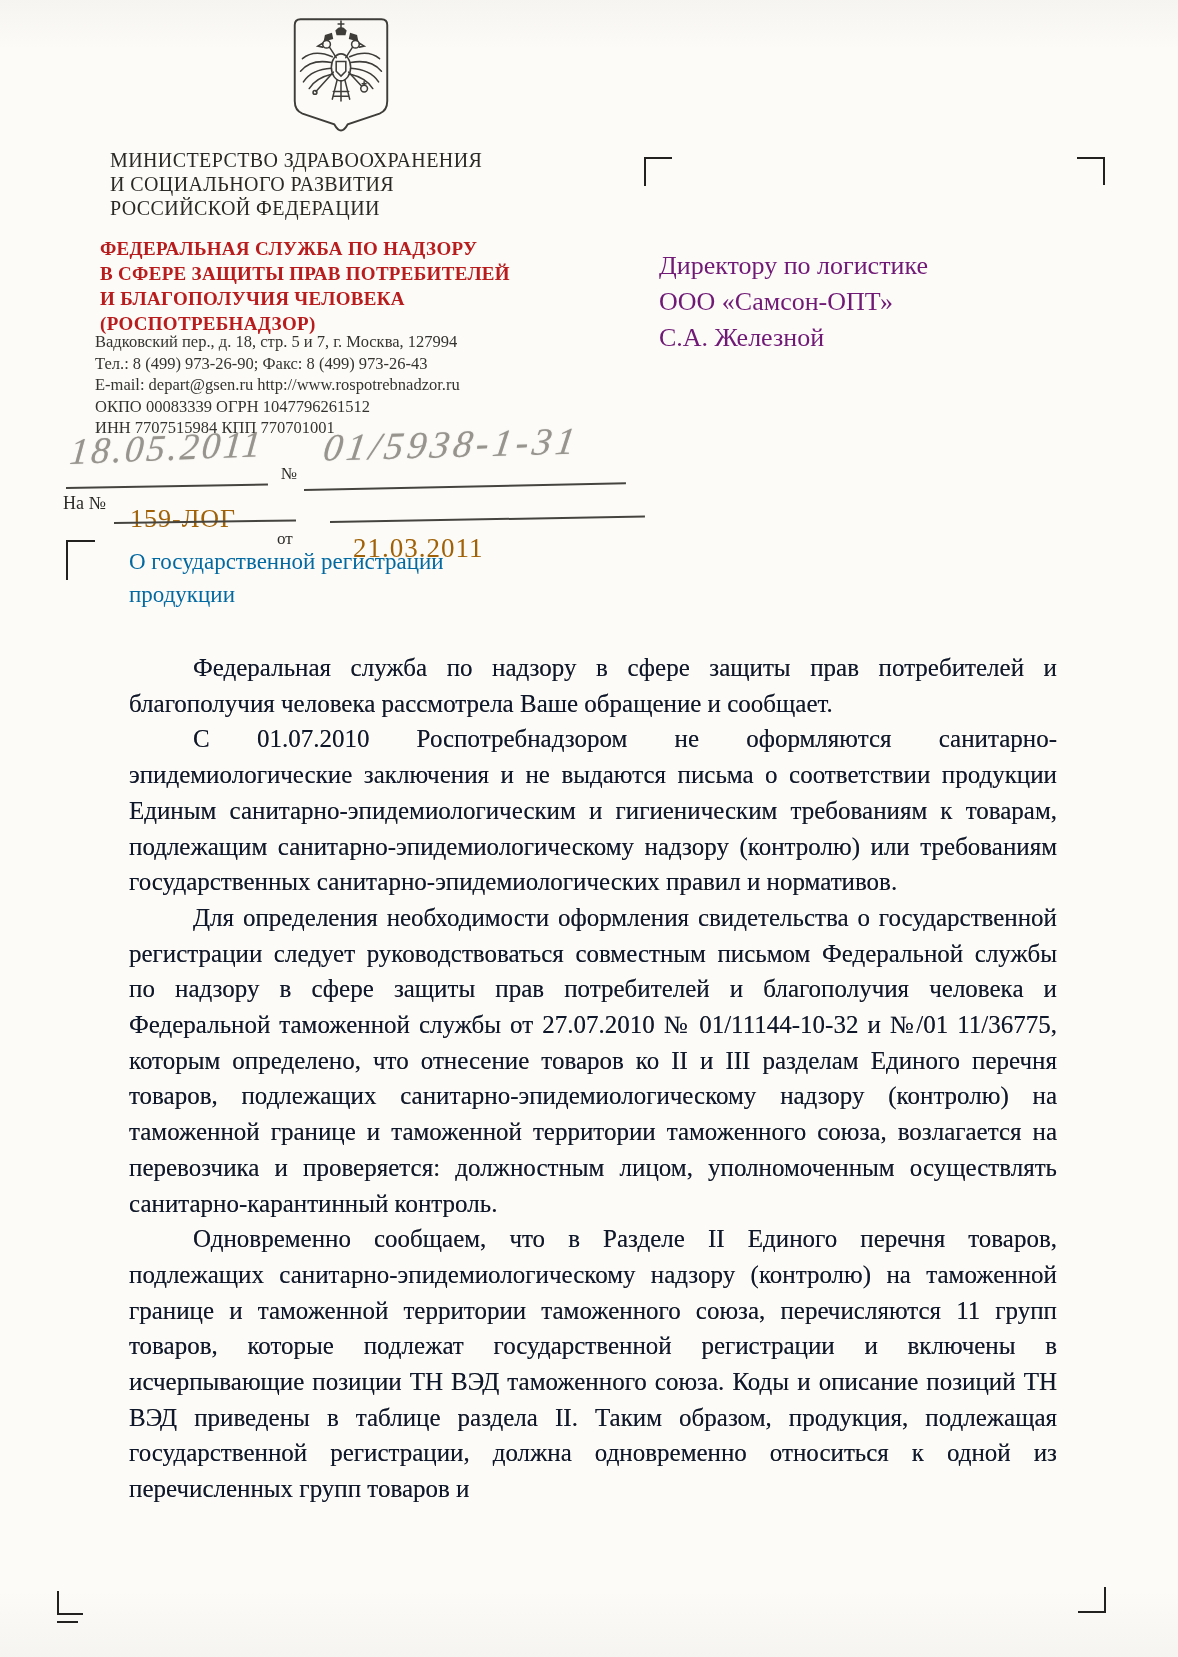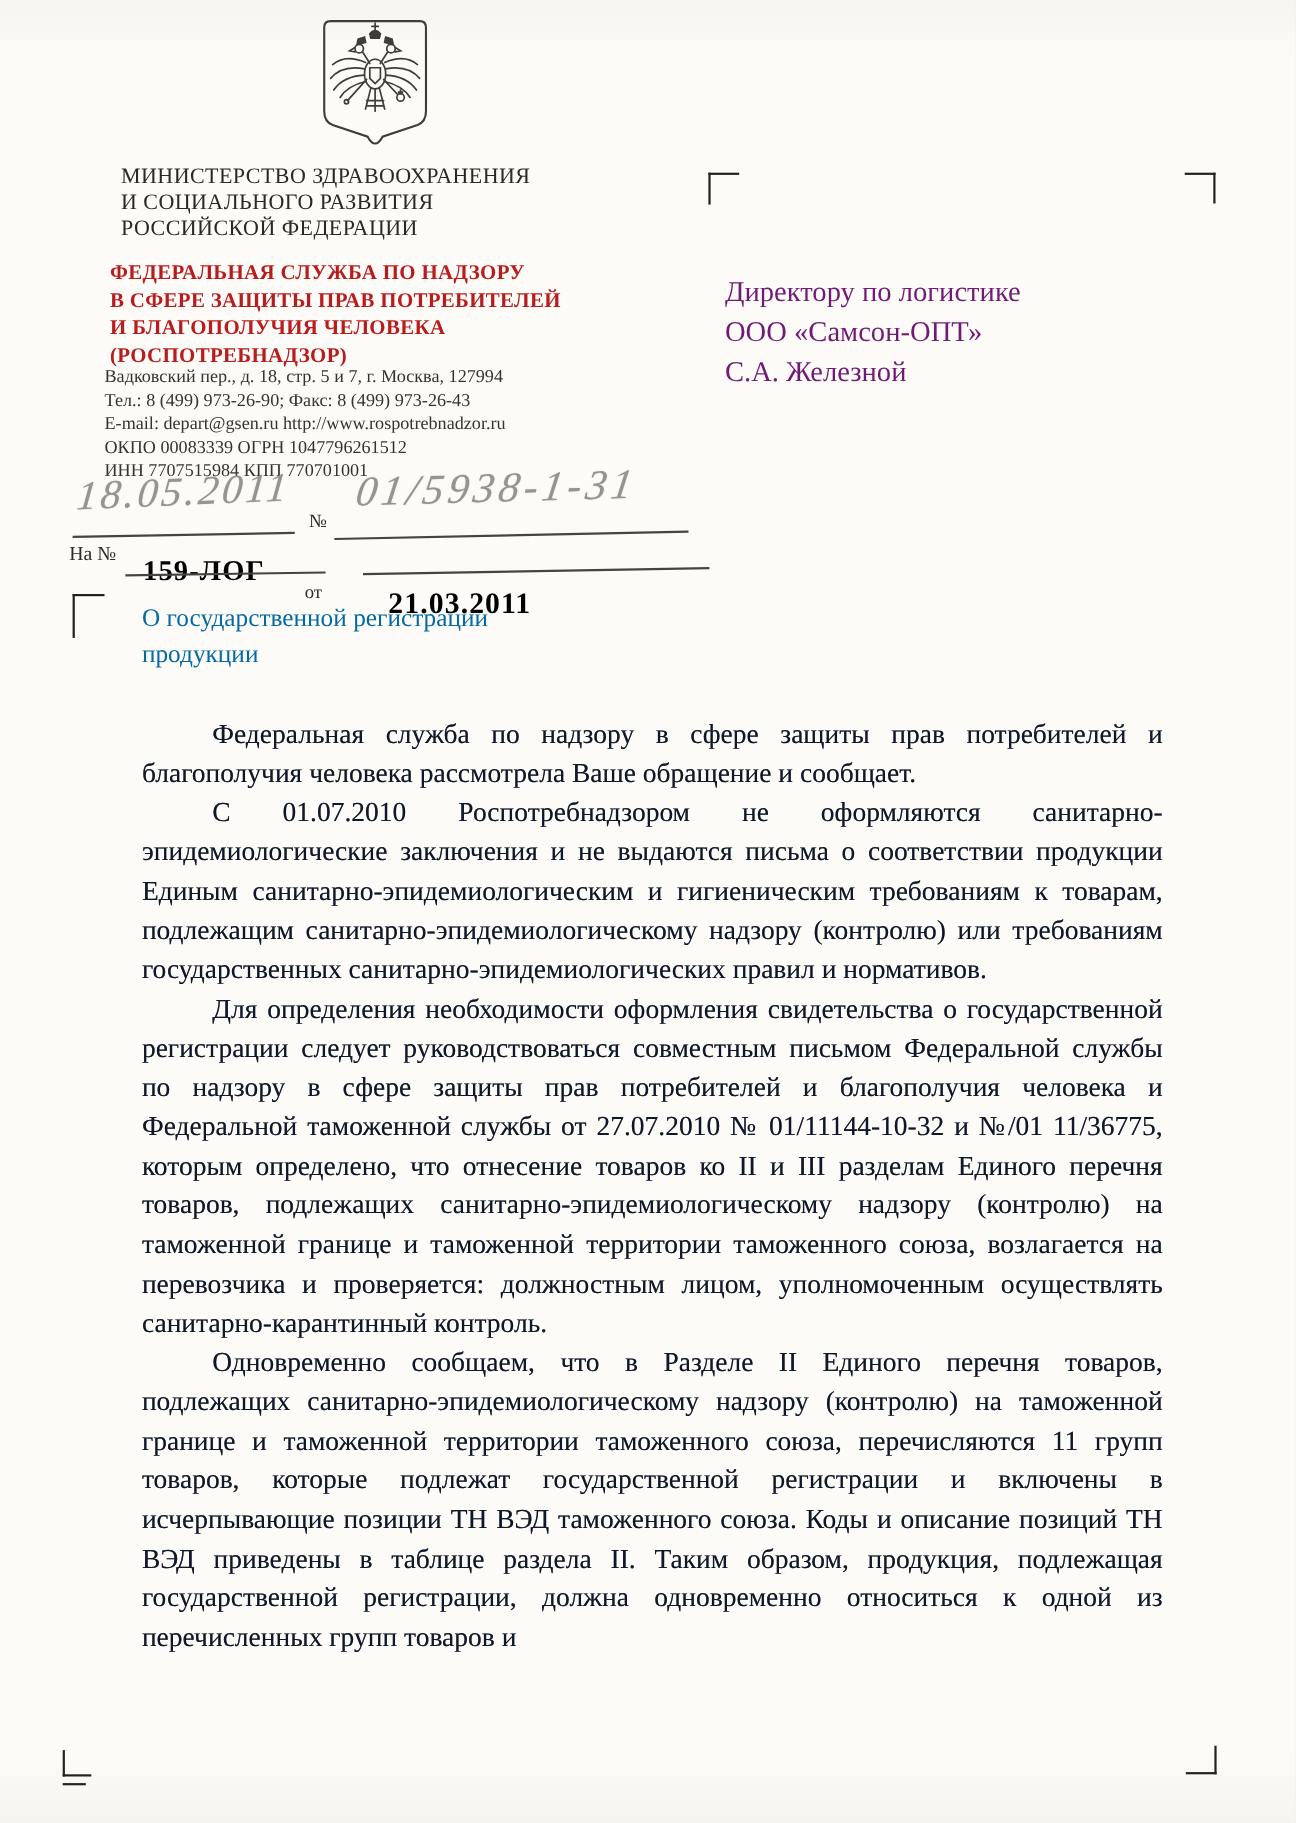--- a/index.html
+++ b/index.html
@@ -44,21 +44,21 @@
   .handwrite{
     font-style:italic;
     color:#97948e;
     text-shadow:0 0 1px rgba(151,148,142,.55);
     white-space:nowrap;
   }
   .hw-date{left:70px;top:426px;font-size:37px;letter-spacing:3px;transform:rotate(-2.4deg) skewX(-8deg);}
   .hw-num{left:324px;top:422px;font-size:38px;letter-spacing:4px;transform:rotate(-1.6deg) skewX(-10deg);}
 
   .lbl{font-size:17px;color:#2c2b28;}
-  .typed-ref{font-size:26px;color:#000000;letter-spacing:1px;white-space:nowrap;font-weight:bold;}
+  .typed-ref{font-size:26px;color:#a16207;letter-spacing:1px;white-space:nowrap;}
 
   .rule{height:0;border-top:2px solid #45443f;transform-origin:left center;}
 
   .recipient{
     left:623px;top:248px;width:470px;
     font-size:26px;line-height:36px;color:#701a75;margin-left:36px;
   }
   .subject{
     left:129px;top:545px;width:480px;
     font-size:23px;line-height:33px;color:#0369a1;

